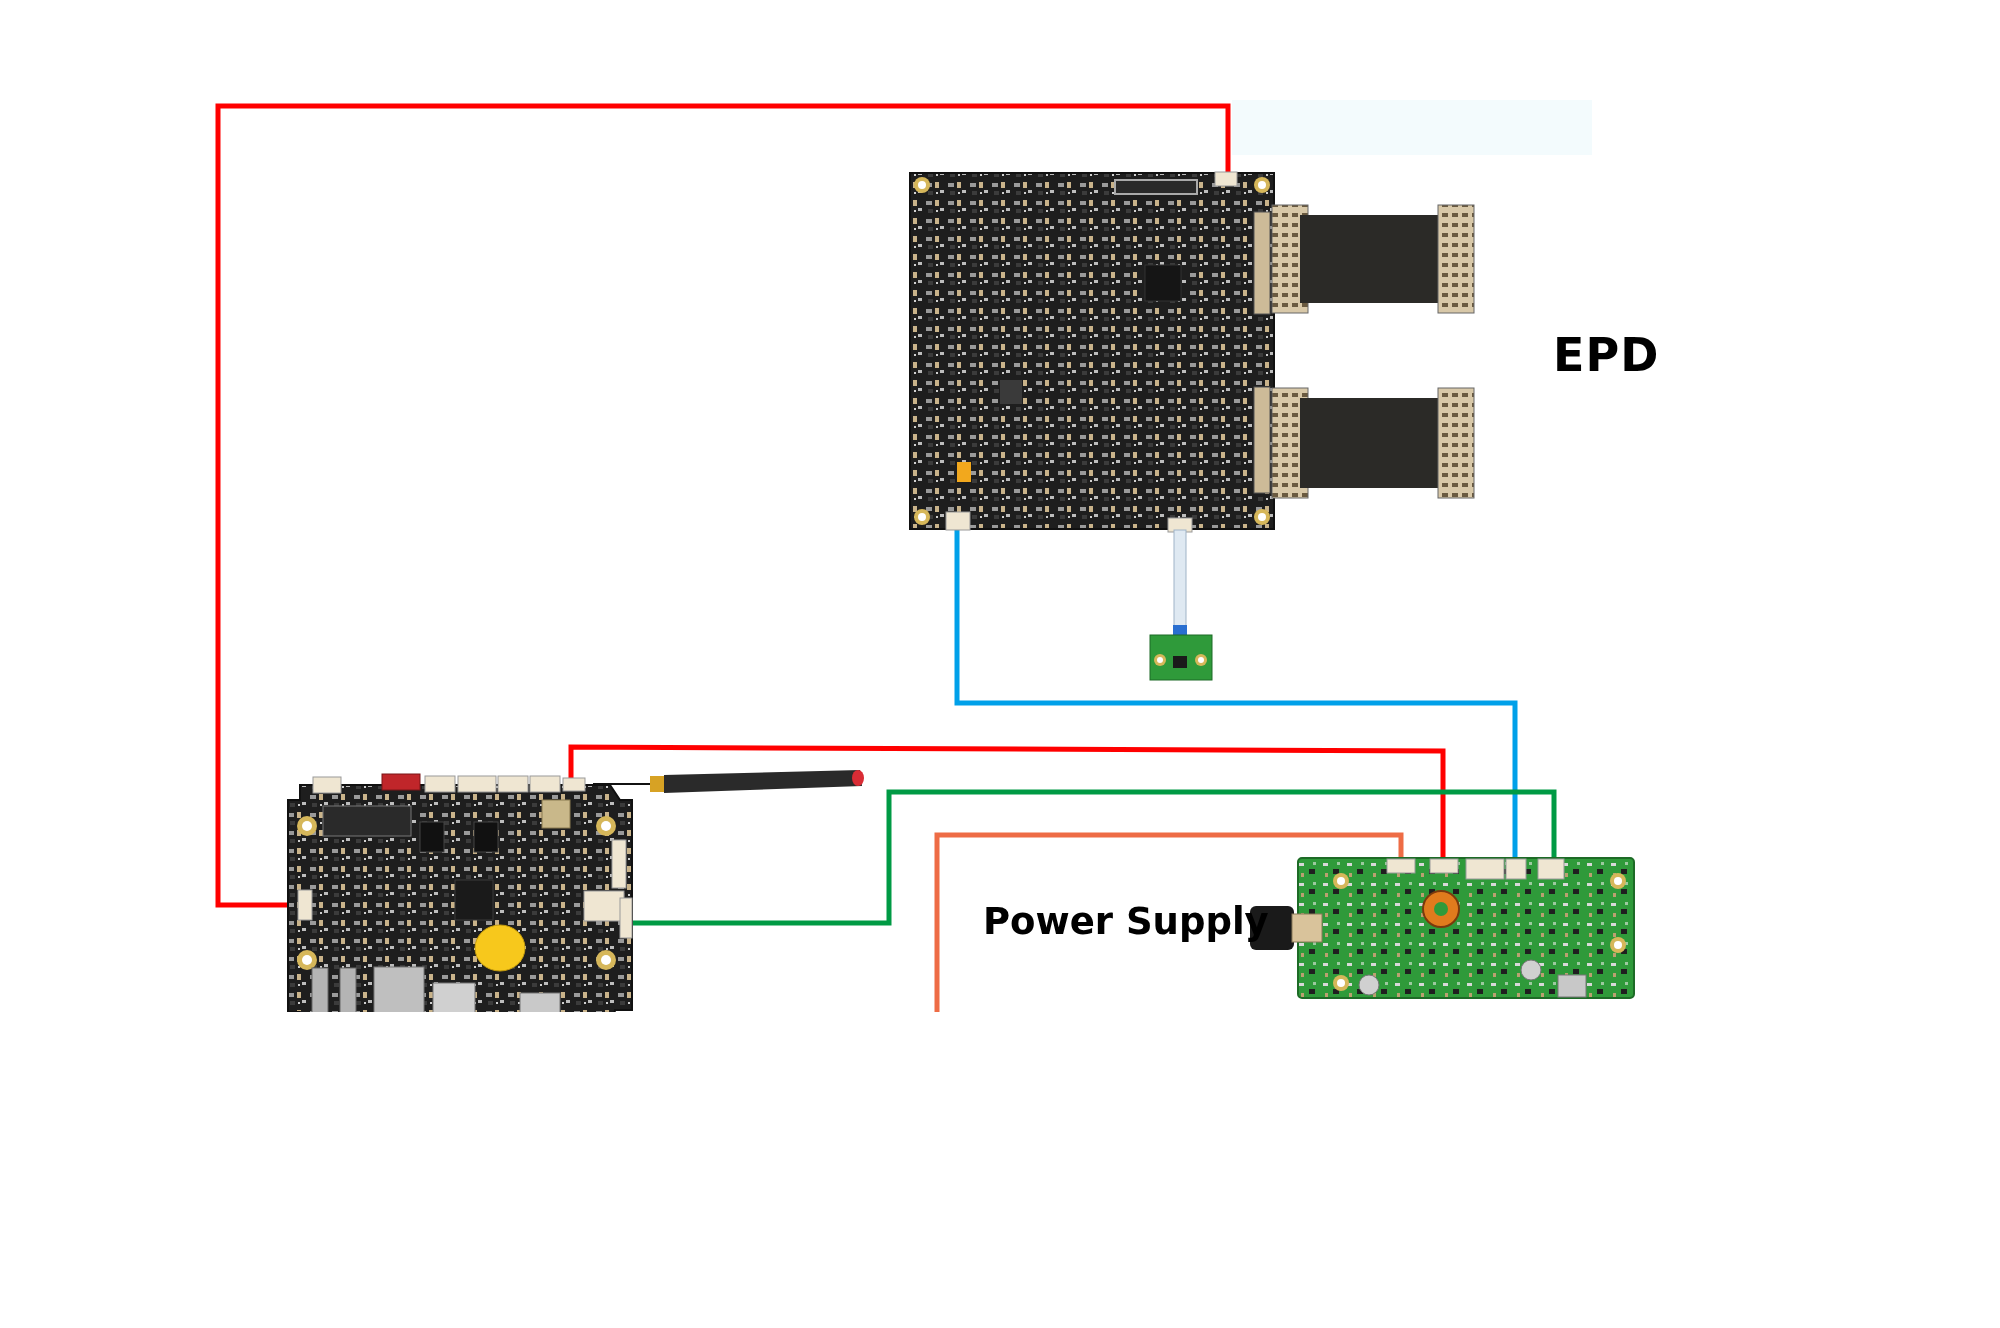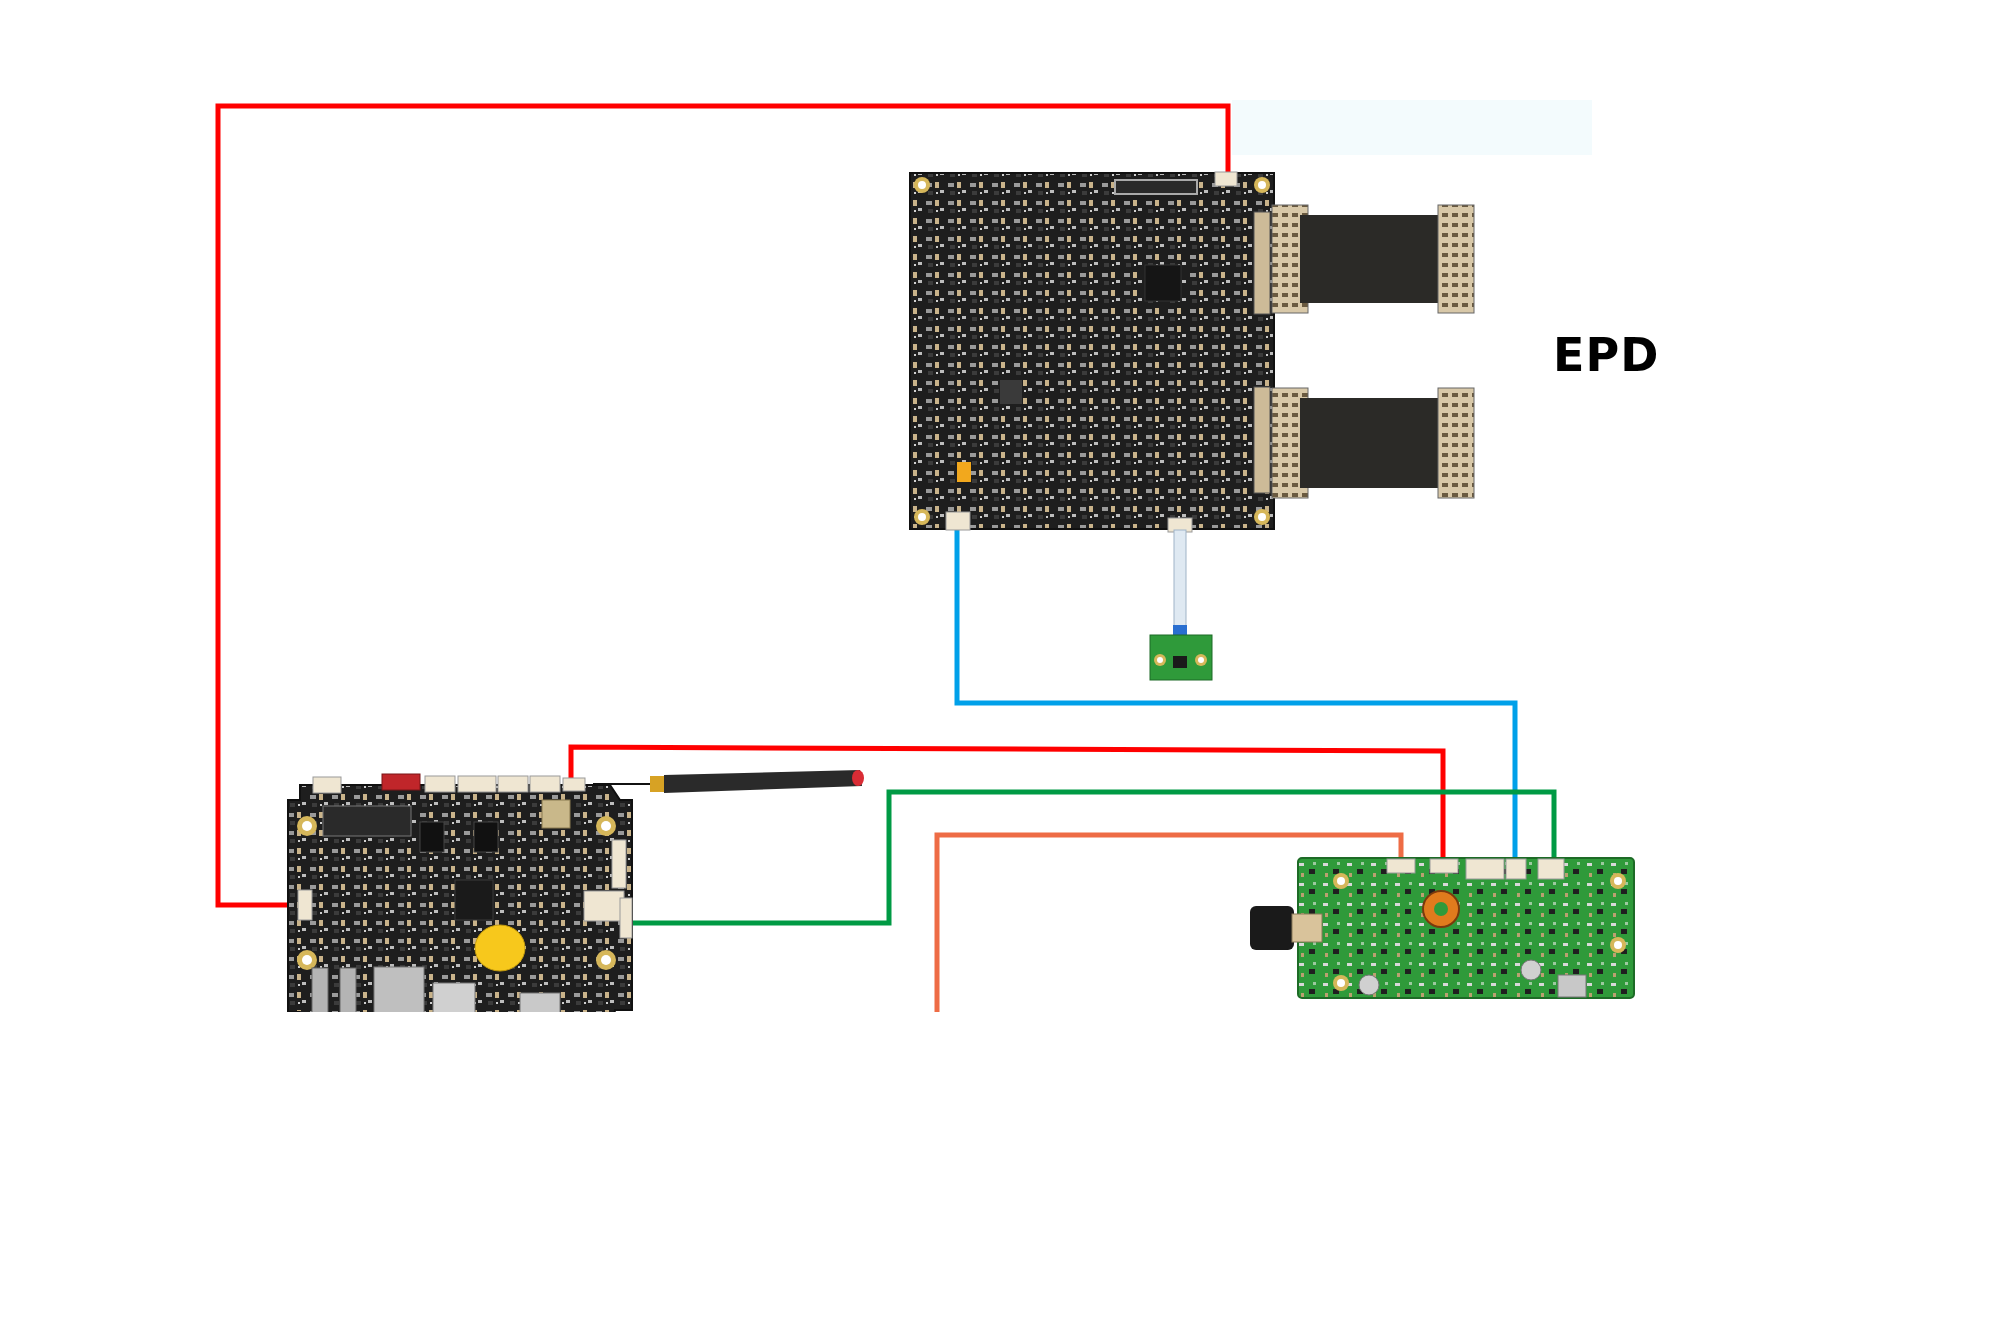--- a/index.html
+++ b/index.html
@@ -184,13 +184,14 @@
           <rect x="1022" y="1214" width="10" height="10" fill="#2a2a2a"></rect>
         </g>
       <g>
           <rect x="1065" y="1190" width="26" height="24" fill="#1f1f1f"></rect>
           <rect x="1073" y="1214" width="10" height="24" fill="#2a2a2a"></rect>
         </g>
     </g>
   </svg>
 
   <div id="epd-label" class="label">EPD</div>
+  <div id="ps-label" class="label">Power Supply</div>
 </div>
 
 </body></html>

